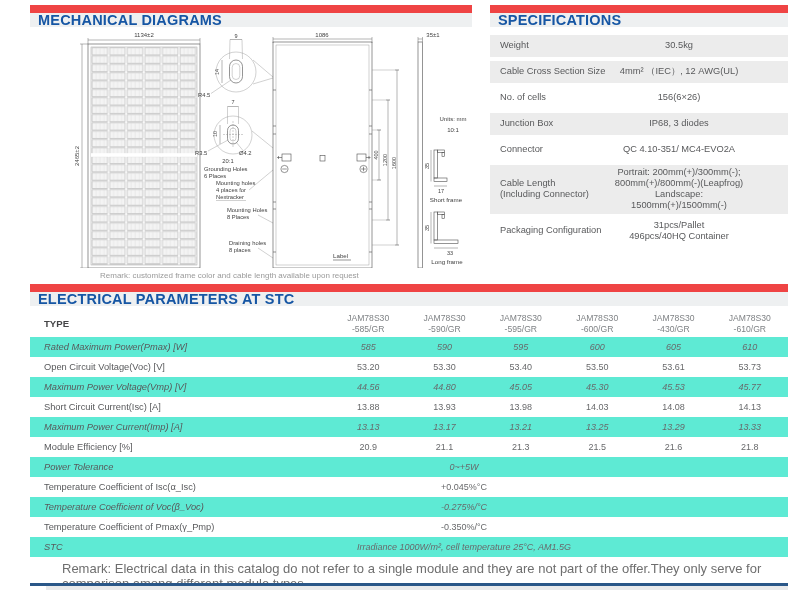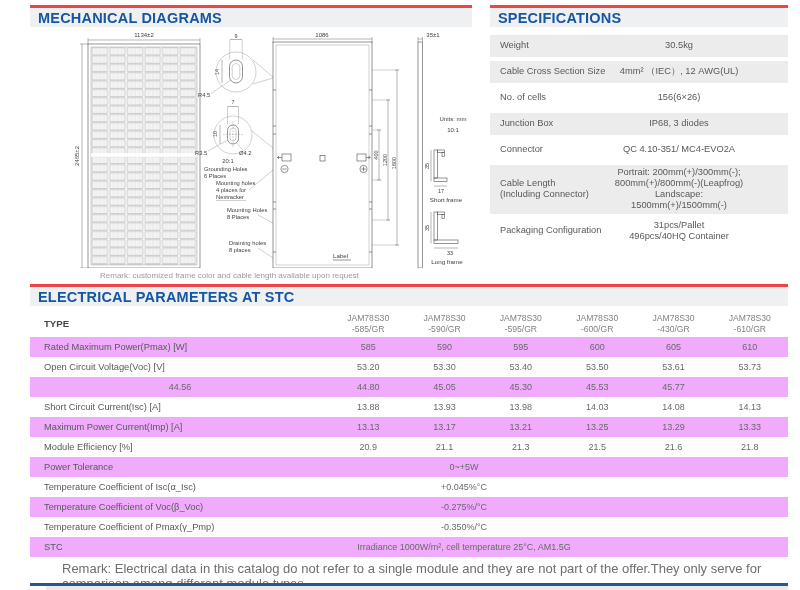--- a/index.html
+++ b/index.html
@@ -1,20 +1,20 @@
 <!DOCTYPE html>
 <html><head>
 <meta charset="utf-8">
 <style>
   html,body { margin:0; padding:0; }
   body {
     width:800px; height:590px; position:relative; overflow:hidden;
     background:#ffffff; font-family:"Liberation Sans", sans-serif;
   }
-  .sec-header { border-top:3px solid #ef4444; background:#eef0f1; height:22px;
+  .sec-header { border-top:8px solid #ef4444; background:#eef0f1; height:22px;
     display:flex; align-items:center; padding-left:8px; box-sizing:border-box; }
   .sec-title { color:#1656a4; font-weight:bold; font-size:14.5px; letter-spacing:.2px; white-space:nowrap; }
 
   .mech { position:absolute; left:30px; top:5px; width:442px; }
   .spec { position:absolute; left:490px; top:5px; width:298px; }
   .elec { position:absolute; left:30px; top:284px; width:758px; }
 
   .mech-remark { position:absolute; left:60px; top:271px; font-size:8px; color:#9a9a9a;padding-left:40px; }
 
   svg text { fill:#3f3f3f; }
@@ -23,21 +23,21 @@
   .dim { stroke:#5a5a5a; stroke-width:0.45; fill:none; }
 
   .spec-table { margin-top:8px; }
   .spec-row { display:flex; align-items:center; min-height:22px; margin-bottom:4px; padding:2px 0; box-sizing:border-box; }
   .spec-row.gray { background:#ececec; }
   .spec-label { width:124px; padding-left:10px; font-size:9.3px; color:#58595b; line-height:1.2; box-sizing:border-box; }
   .spec-value { flex:1; padding-right:44px; text-align:center; font-size:9.3px; color:#58595b; line-height:1.2; }
 
   .e-table { margin-top:4px; }
   .e-row { display:grid; grid-template-columns:300px repeat(6,1fr); align-items:center; min-height:20px; }
-  .e-row.gray { background:#f0abfc; }
+  .e-row.gray { background:#5eead4;font-style:italic; }
   .e-head { min-height:27px; background:#fff; }
   .e-label { padding-left:14px; font-size:9.3px; color:#58595b; }
   .e-head .e-label { font-weight:bold; color:#454547; font-size:9.6px; }
   .e-val { text-align:center; font-size:9px; color:#68696b; }
   .e-model { text-align:center; font-size:8.6px; color:#7f8285; line-height:1.25; }
   .e-span { grid-column:2/8; text-align:center; padding-right:190px; font-size:9px; color:#68696b; }
   .e-remark { margin-top:4px; padding-left:32px; font-size:13px; color:#6e6e6e; }
 
   .peek-line { position:absolute; left:30px; top:583px; width:758px; height:2.5px; background:#2a5788; }
   .peek-bar { position:absolute; left:46px; top:586px; width:742px; height:4px; background:#e9eaeb; }
@@ -318,20 +318,21 @@
       <div class="e-row">
         <div class="e-label">Open Circuit Voltage(Voc) [V]</div>
         <div class="e-val">53.20</div>
         <div class="e-val">53.30</div>
         <div class="e-val">53.40</div>
         <div class="e-val">53.50</div>
         <div class="e-val">53.61</div>
         <div class="e-val">53.73</div>
       </div>
       <div class="e-row gray">
+        <div class="e-label">Maximum Power Voltage(Vmp) [V]</div>
         <div class="e-val">44.56</div>
         <div class="e-val">44.80</div>
         <div class="e-val">45.05</div>
         <div class="e-val">45.30</div>
         <div class="e-val">45.53</div>
         <div class="e-val">45.77</div>
       </div>
       <div class="e-row">
         <div class="e-label">Short Circuit Current(Isc) [A]</div>
         <div class="e-val">13.88</div>

